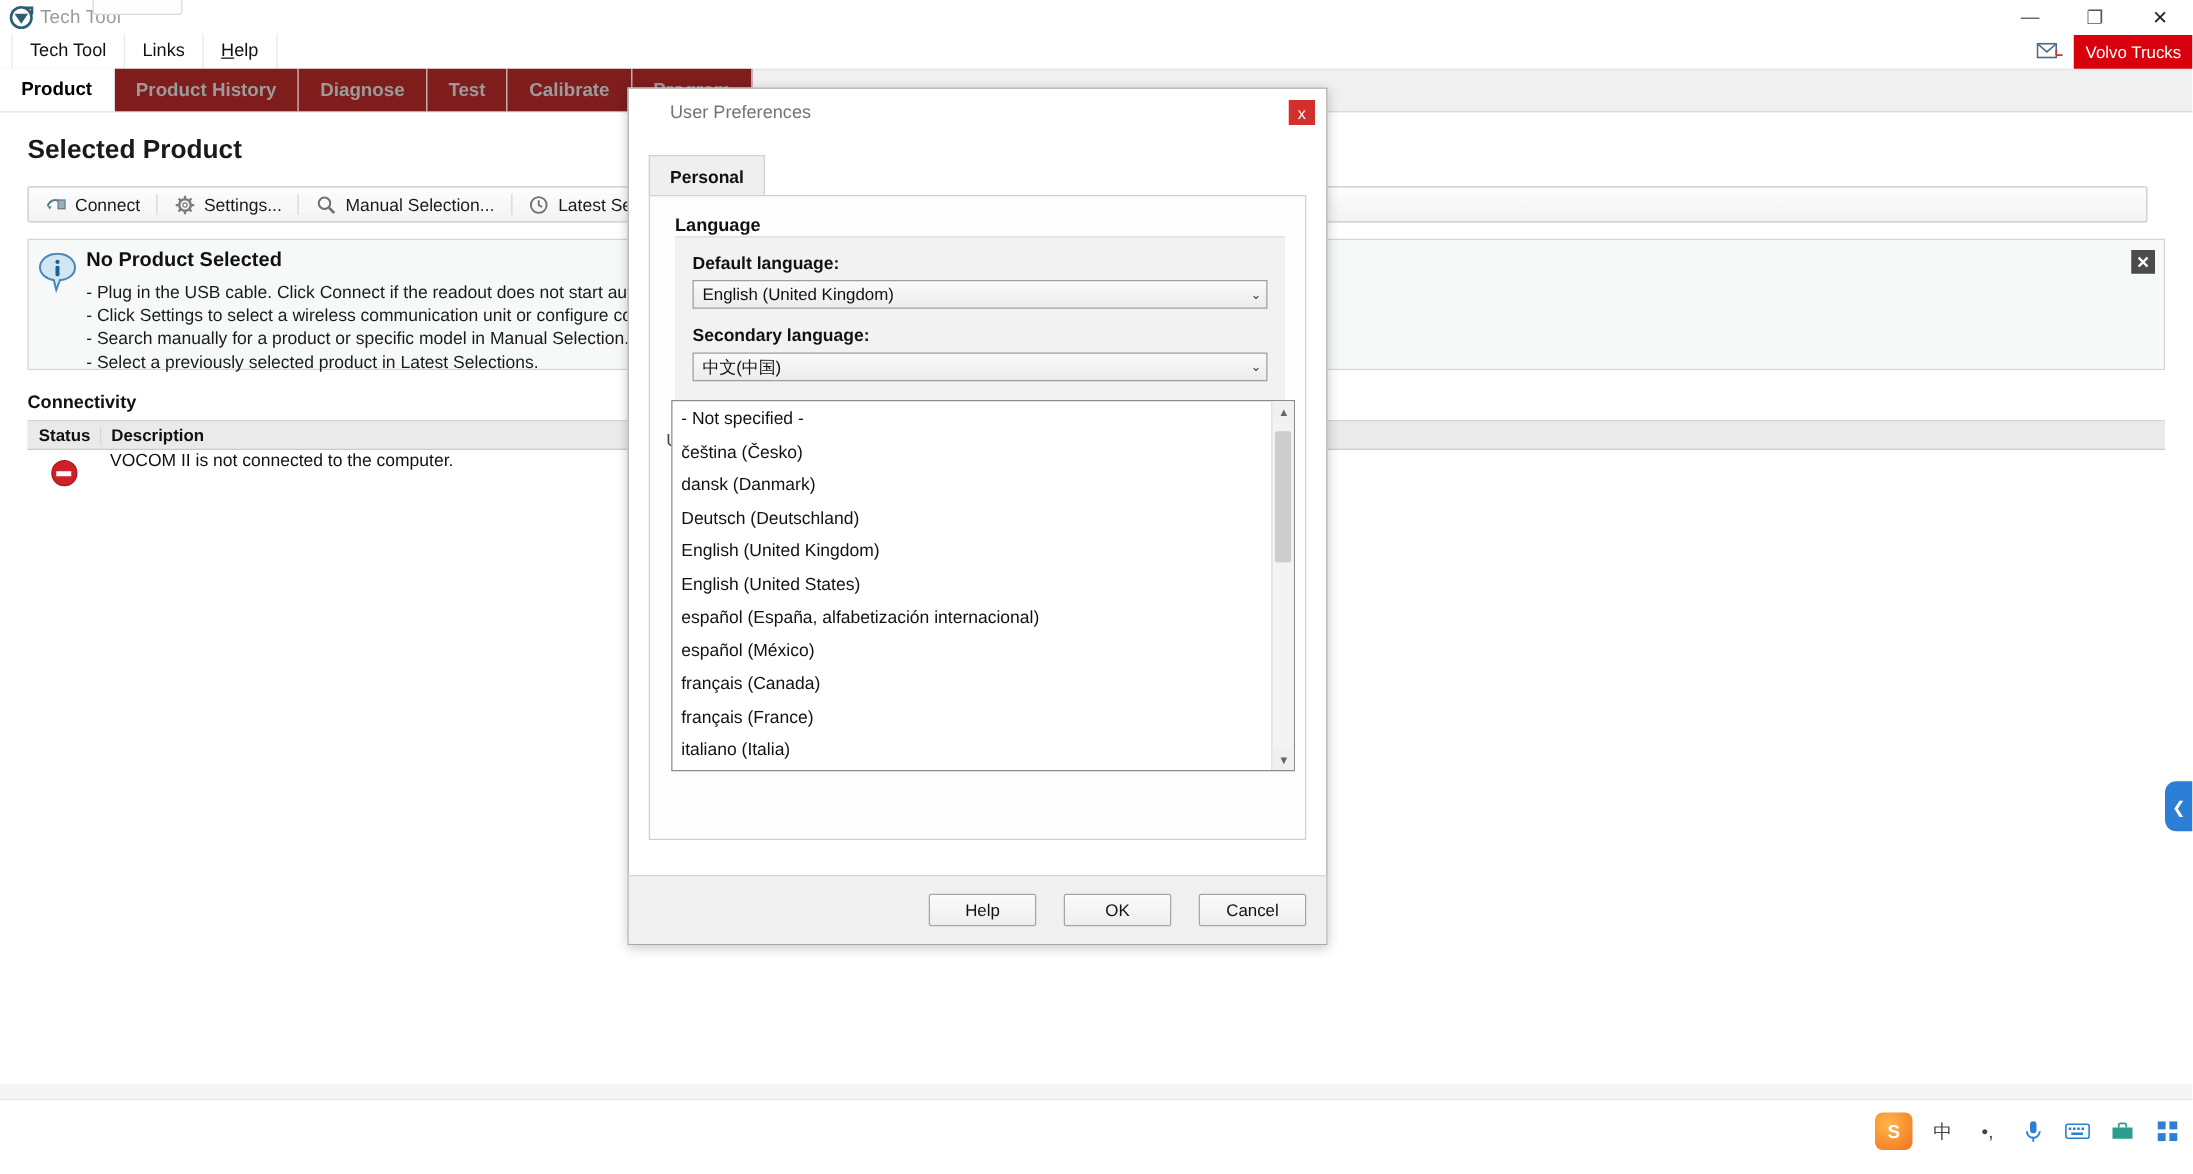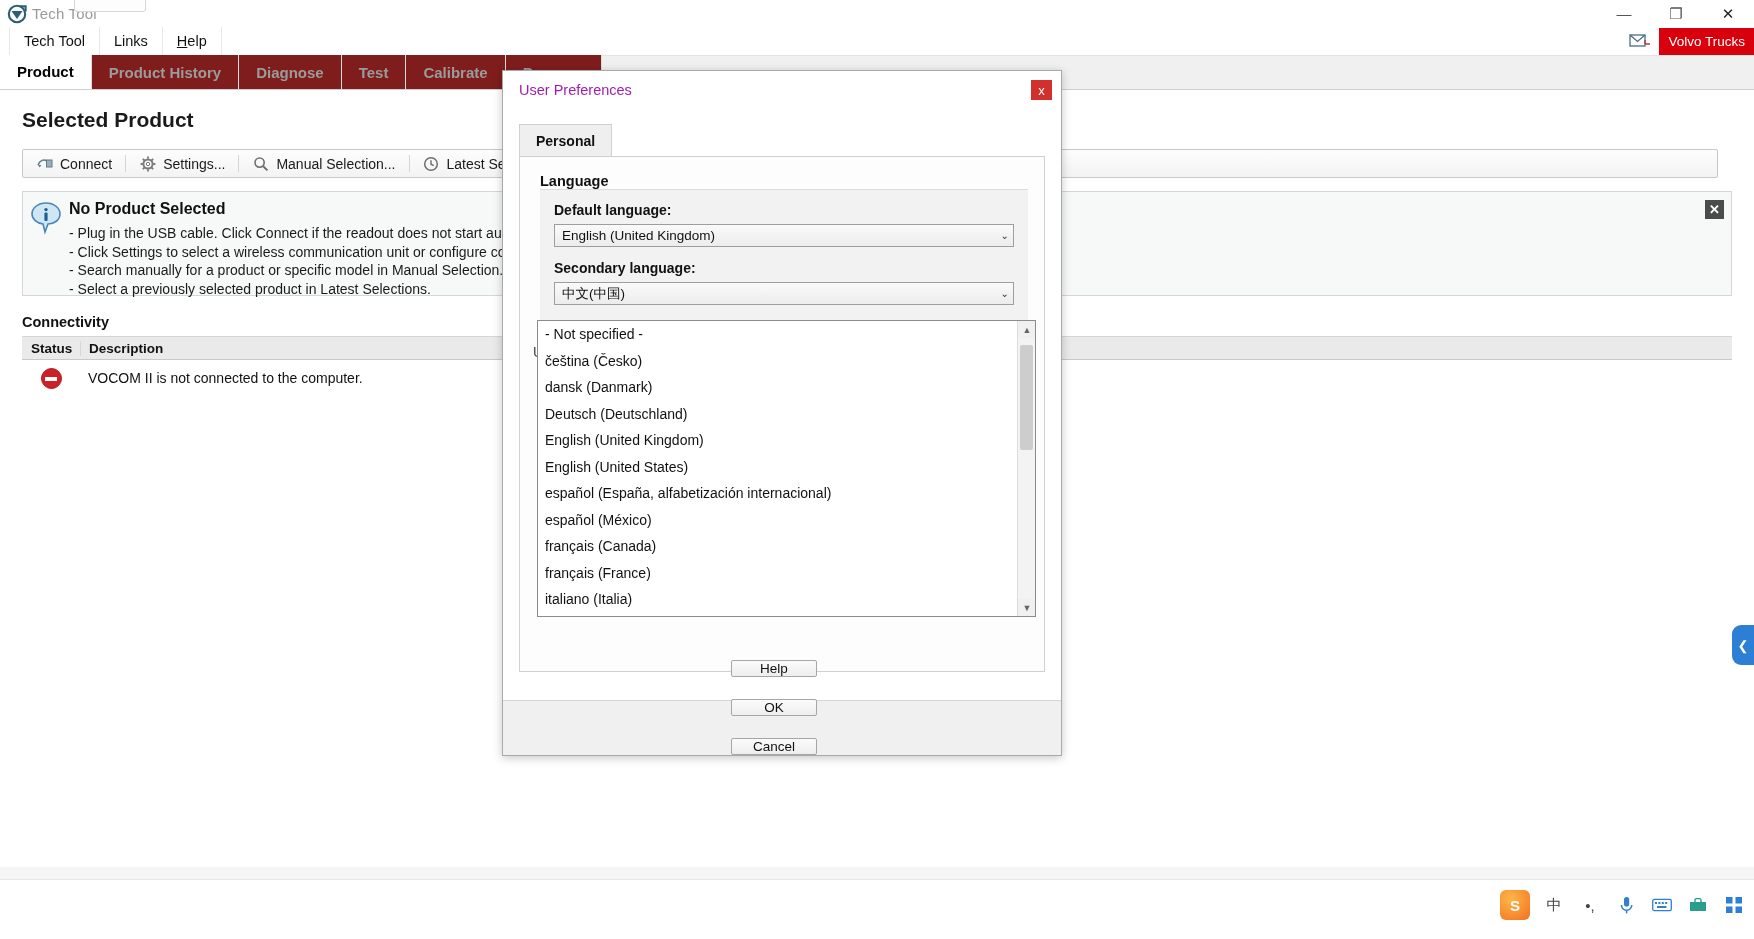--- a/index.html
+++ b/index.html
@@ -128,21 +128,21 @@
     font-size: 14.5px; font-weight: bold; color: #111;
   }
   .conn-table { position: absolute; top: 246px; left: 22px; right: 22px; }
   .conn-head {
     display: flex; height: 24px; align-items: center;
     background: #eaeaea; border-top:1px solid #d6d6d6; border-bottom: 1px solid #c9c9c9;
     font-size: 13.5px; font-weight: bold; color: #111;
   }
   .conn-head .c1 { width: 58px; padding-left: 9px; }
   .conn-head .c2 { flex: 1; padding-left: 8px; border-left: 1px solid #d6d6d6;}
-  .conn-row { display: flex; height: 36px; align-items: center; }
+  .conn-row { display: flex; height: 36px; }
   .conn-row .c1 { width: 58px; display:flex; align-items:center; justify-content:center;}
   .conn-row .c2 { flex: 1; padding-left: 8px; font-size: 14px; color:#111; }
 
   .no-entry {
     width: 21px; height: 21px; border-radius: 50%; background: #cf2027;
     position: relative; border: 1px solid #a81a20;
   }
   .no-entry:after {
     content: ""; position: absolute; left: 3.5px; top: 8.5px;
     width: 12px; height: 3.5px; background: #fff;
@@ -154,22 +154,22 @@
     color: #fff; font-size: 13px;
   }
 
   
   .dlg-shadow {
     position: absolute; left: 502px; top: 70px; width: 560px; height: 686px;
     background: #ffffff; border: 1px solid #a9a9a9;
     box-shadow: 0 2px 9px rgba(0,0,0,.22);
   }
   .dlg-title {
-    position: absolute; left: 16px; top: 11px;
-    font-size: 14.5px; color: #a21caf;
+    position: absolute; left: 33px; top: 11px;
+    font-size: 14.5px; color: #737373;
   }
   .dlg-close {
     position: absolute; right: 9px; top: 9px; width: 21px; height: 20px;
     background: #d2302c; color: #fff; font-size: 13px;
     display: flex; align-items: center; justify-content: center;
   }
   .dlg-tabs {
     position: absolute; left: 16px; top: 53px; right: 16px; height: 32px;
     display: flex; align-items: flex-end;
   }
@@ -227,21 +227,21 @@
 
   .ghost-label {
     position: absolute; left: 533px; top: 344px;
     font-size: 14px; color: #444;
   }
 
   .dlg-footer {
     position: absolute; left: 0; right: 0; bottom: 0; height: 55px;
     background: #f0f0f0; border-top: 1px solid #d6d6d6;
     display: flex; align-items: center; justify-content: flex-end;
-    gap: 22px; padding-right: 16px; flex-direction: column;
+    gap: 22px; padding-right: 16px;
   }
   .dlg-btn {
     width: 86px; height: 26px; background: linear-gradient(#fbfbfb,#eeeeee);
     border: 1px solid #a6a6a6; border-radius: 2px;
     font-size: 13.5px; color: #111;
     display: flex; align-items: center; justify-content: center;
   }
 
   
   .taskbar {

